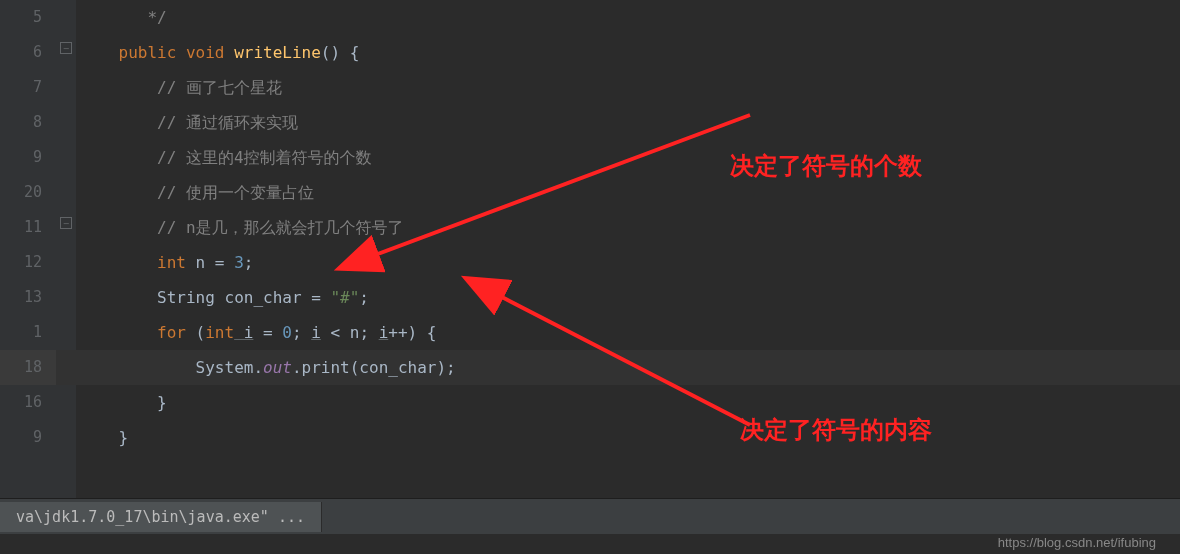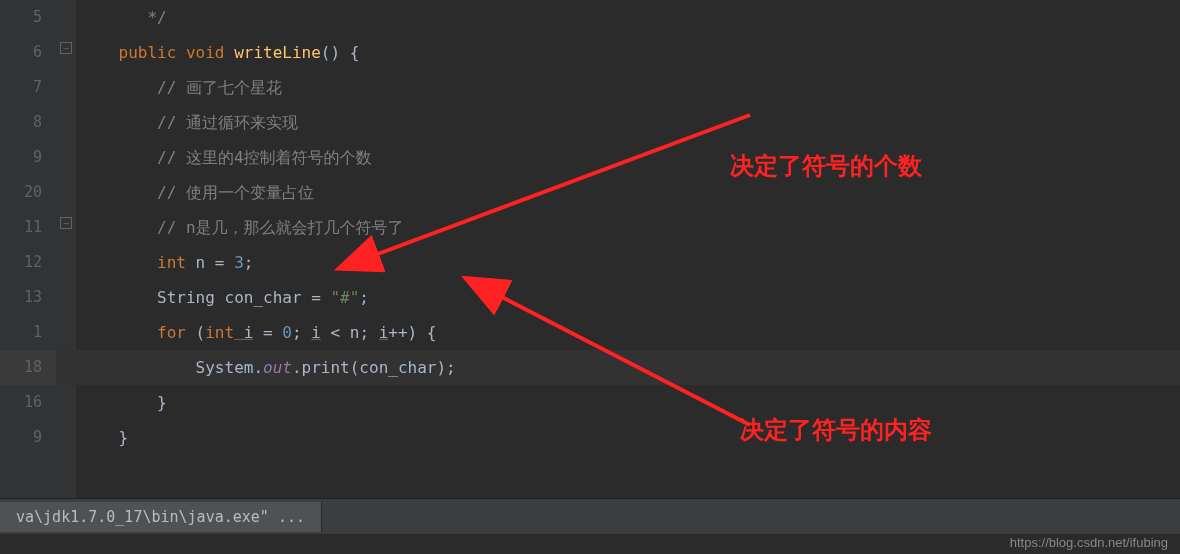--- a/index.html
+++ b/index.html
@@ -120,21 +120,21 @@
     .bottom-tab {
       background: #4e5254;
       padding: 6px 16px;
       color: #bbbbbb;
       font-size: 15px;
       border-right: 1px solid #2b2b2b;
     }
     .watermark {
       position: absolute;
       bottom: 4px;
-      right: 12px;
+      right: 24px;
       color: #888;
       font-size: 13px;
       font-family: Arial, sans-serif;
       z-index: 20;
     }
     .code-content { position: relative; z-index: 1; }
   </style>
 </head>
 <body>
 

